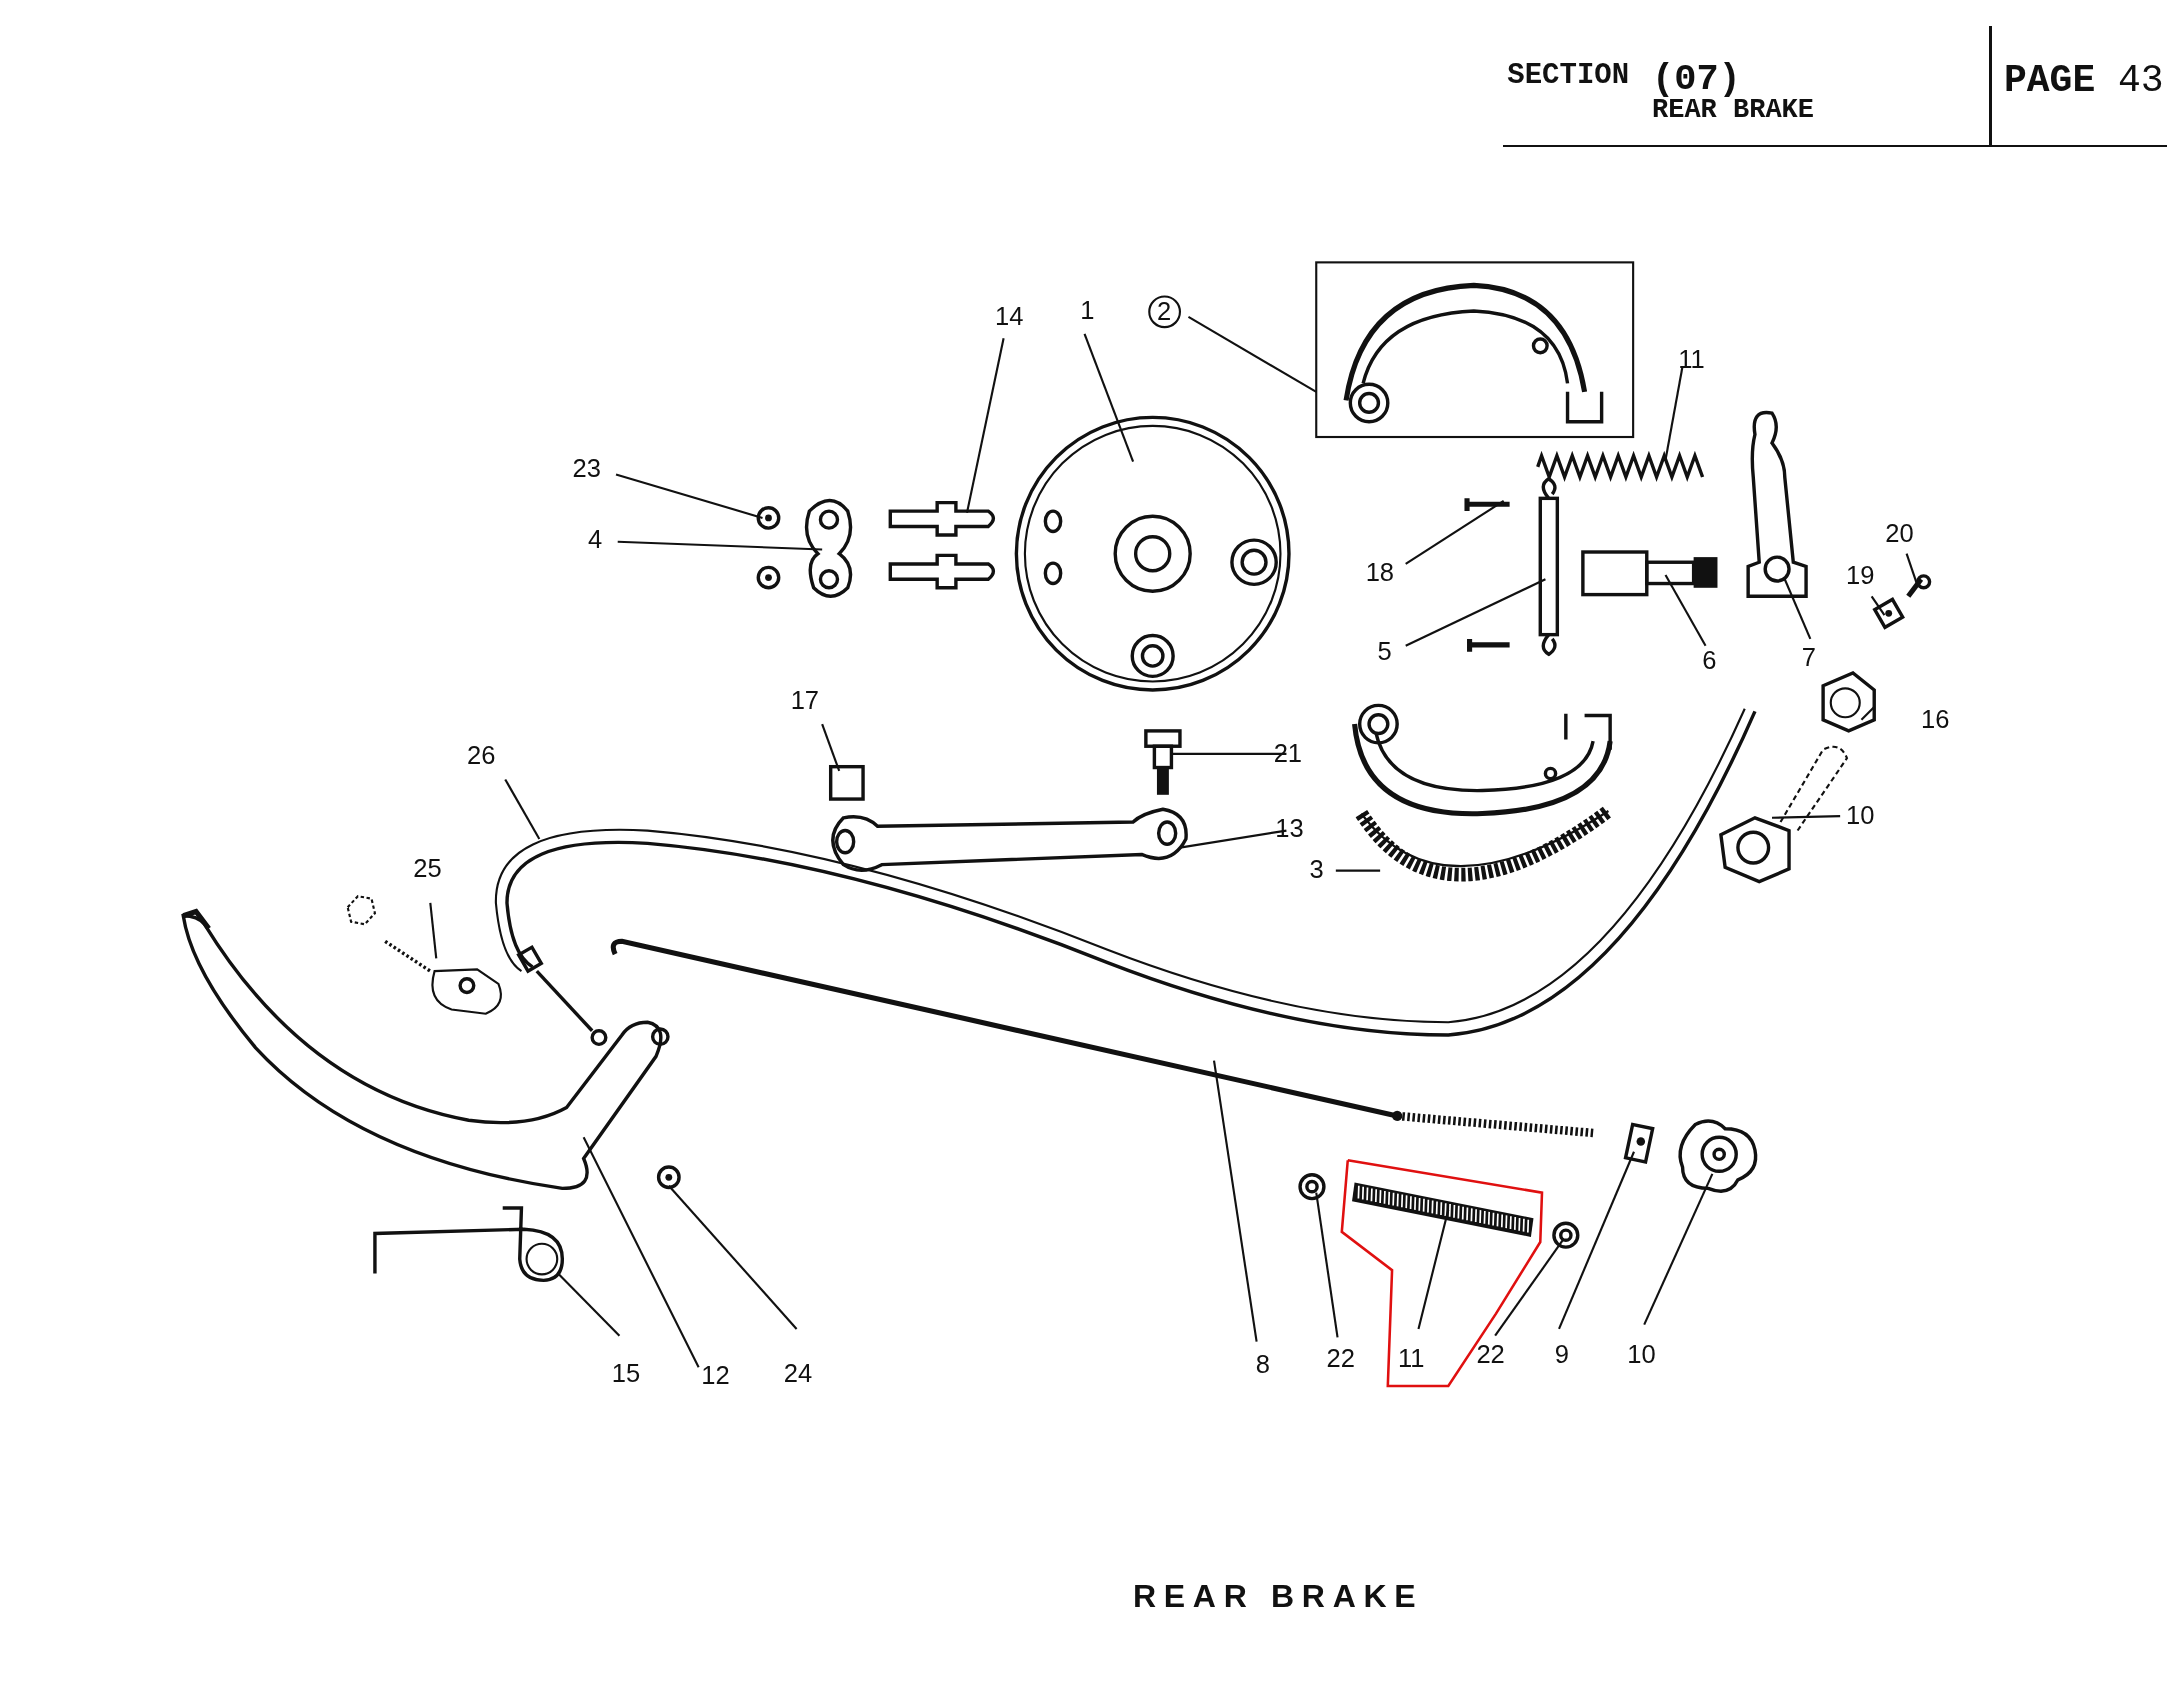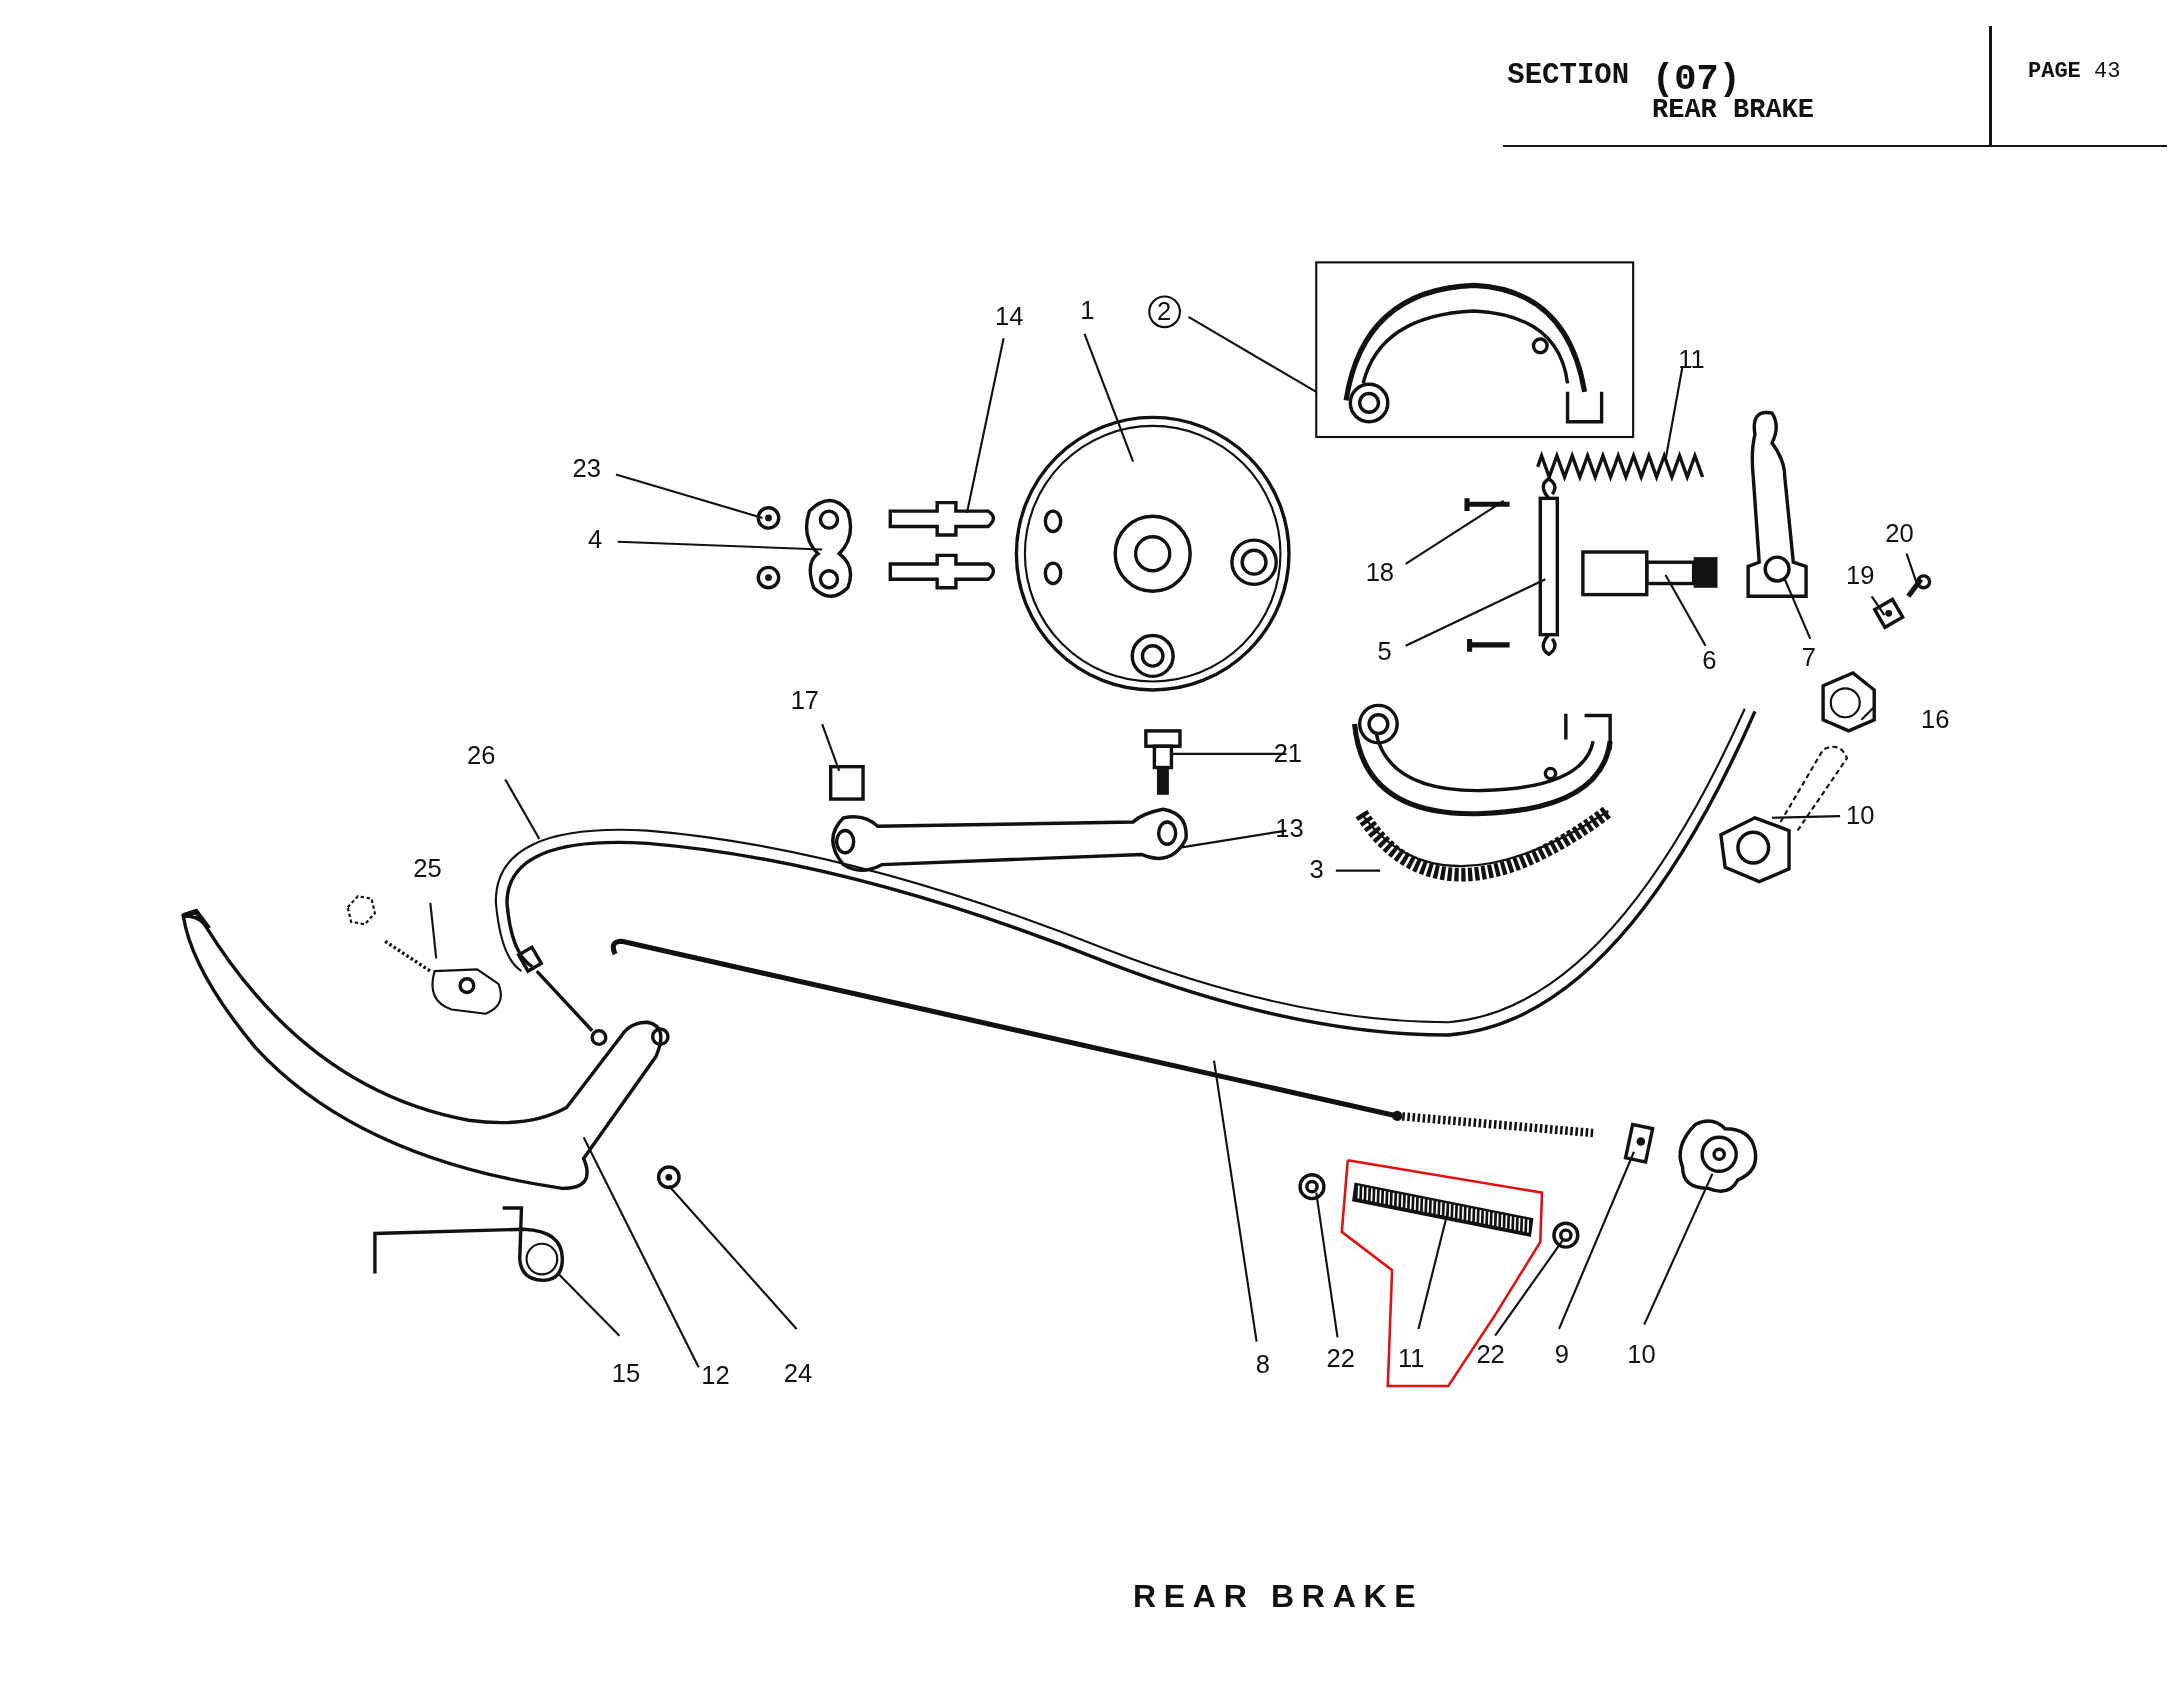--- a/index.html
+++ b/index.html
@@ -4,21 +4,21 @@
 <style>
   html, body { margin: 0; padding: 0; background: #ffffff; }
   body { width: 2181px; height: 1685px; position: relative; overflow: hidden; }
   .header { position: absolute; left: 1503px; top: 25.6px; width: 664px; height: 124px; }
   .header .rule { position: absolute; left: 0; top: 119px; width: 664px; height: 2.6px; background: #111; }
   .header .vrule { position: absolute; left: 486px; top: 0; width: 2.6px; height: 121px; background: #111; }
   .typewriter { font-family: "Liberation Mono", "DejaVu Sans Mono", monospace; font-weight: bold; color: #111; margin-top: 8px; }
   .sec-label { position: absolute; left: 4.3px; top: 25.6px; font-size: 29px; }
   .sec-num { position: absolute; left: 149px; top: 24px; font-size: 37px; }
   .sec-title { position: absolute; left: 149px; top: 61px; font-size: 27px; }
-  .page-label { position: absolute; left: 525px; top: 25.6px; font-size: 22px; }
+  .page-label { position: absolute; left: 501px; top: 25.6px; font-size: 38px; }
   .footer-title { position: absolute; left: 1133px; top: 1578px; font-family: "Liberation Sans", "DejaVu Sans", sans-serif; font-weight: bold; font-size: 32px; letter-spacing: 7.7px; color: #111; }
   svg#diagram { position: absolute; left: 0; top: 0; }
   .callout { font-family: "Liberation Sans", "DejaVu Sans", sans-serif; font-size: 30px; fill: #111; }
   .ln { stroke: #111; stroke-width: 2.5; fill: none; }
   .thick { stroke: #111; stroke-width: 6; fill: none; }
   .med { stroke: #111; stroke-width: 4; fill: none; }
   .red { stroke: #e01010; stroke-width: 3; fill: none; }
 </style>
 </head>
 <body>

